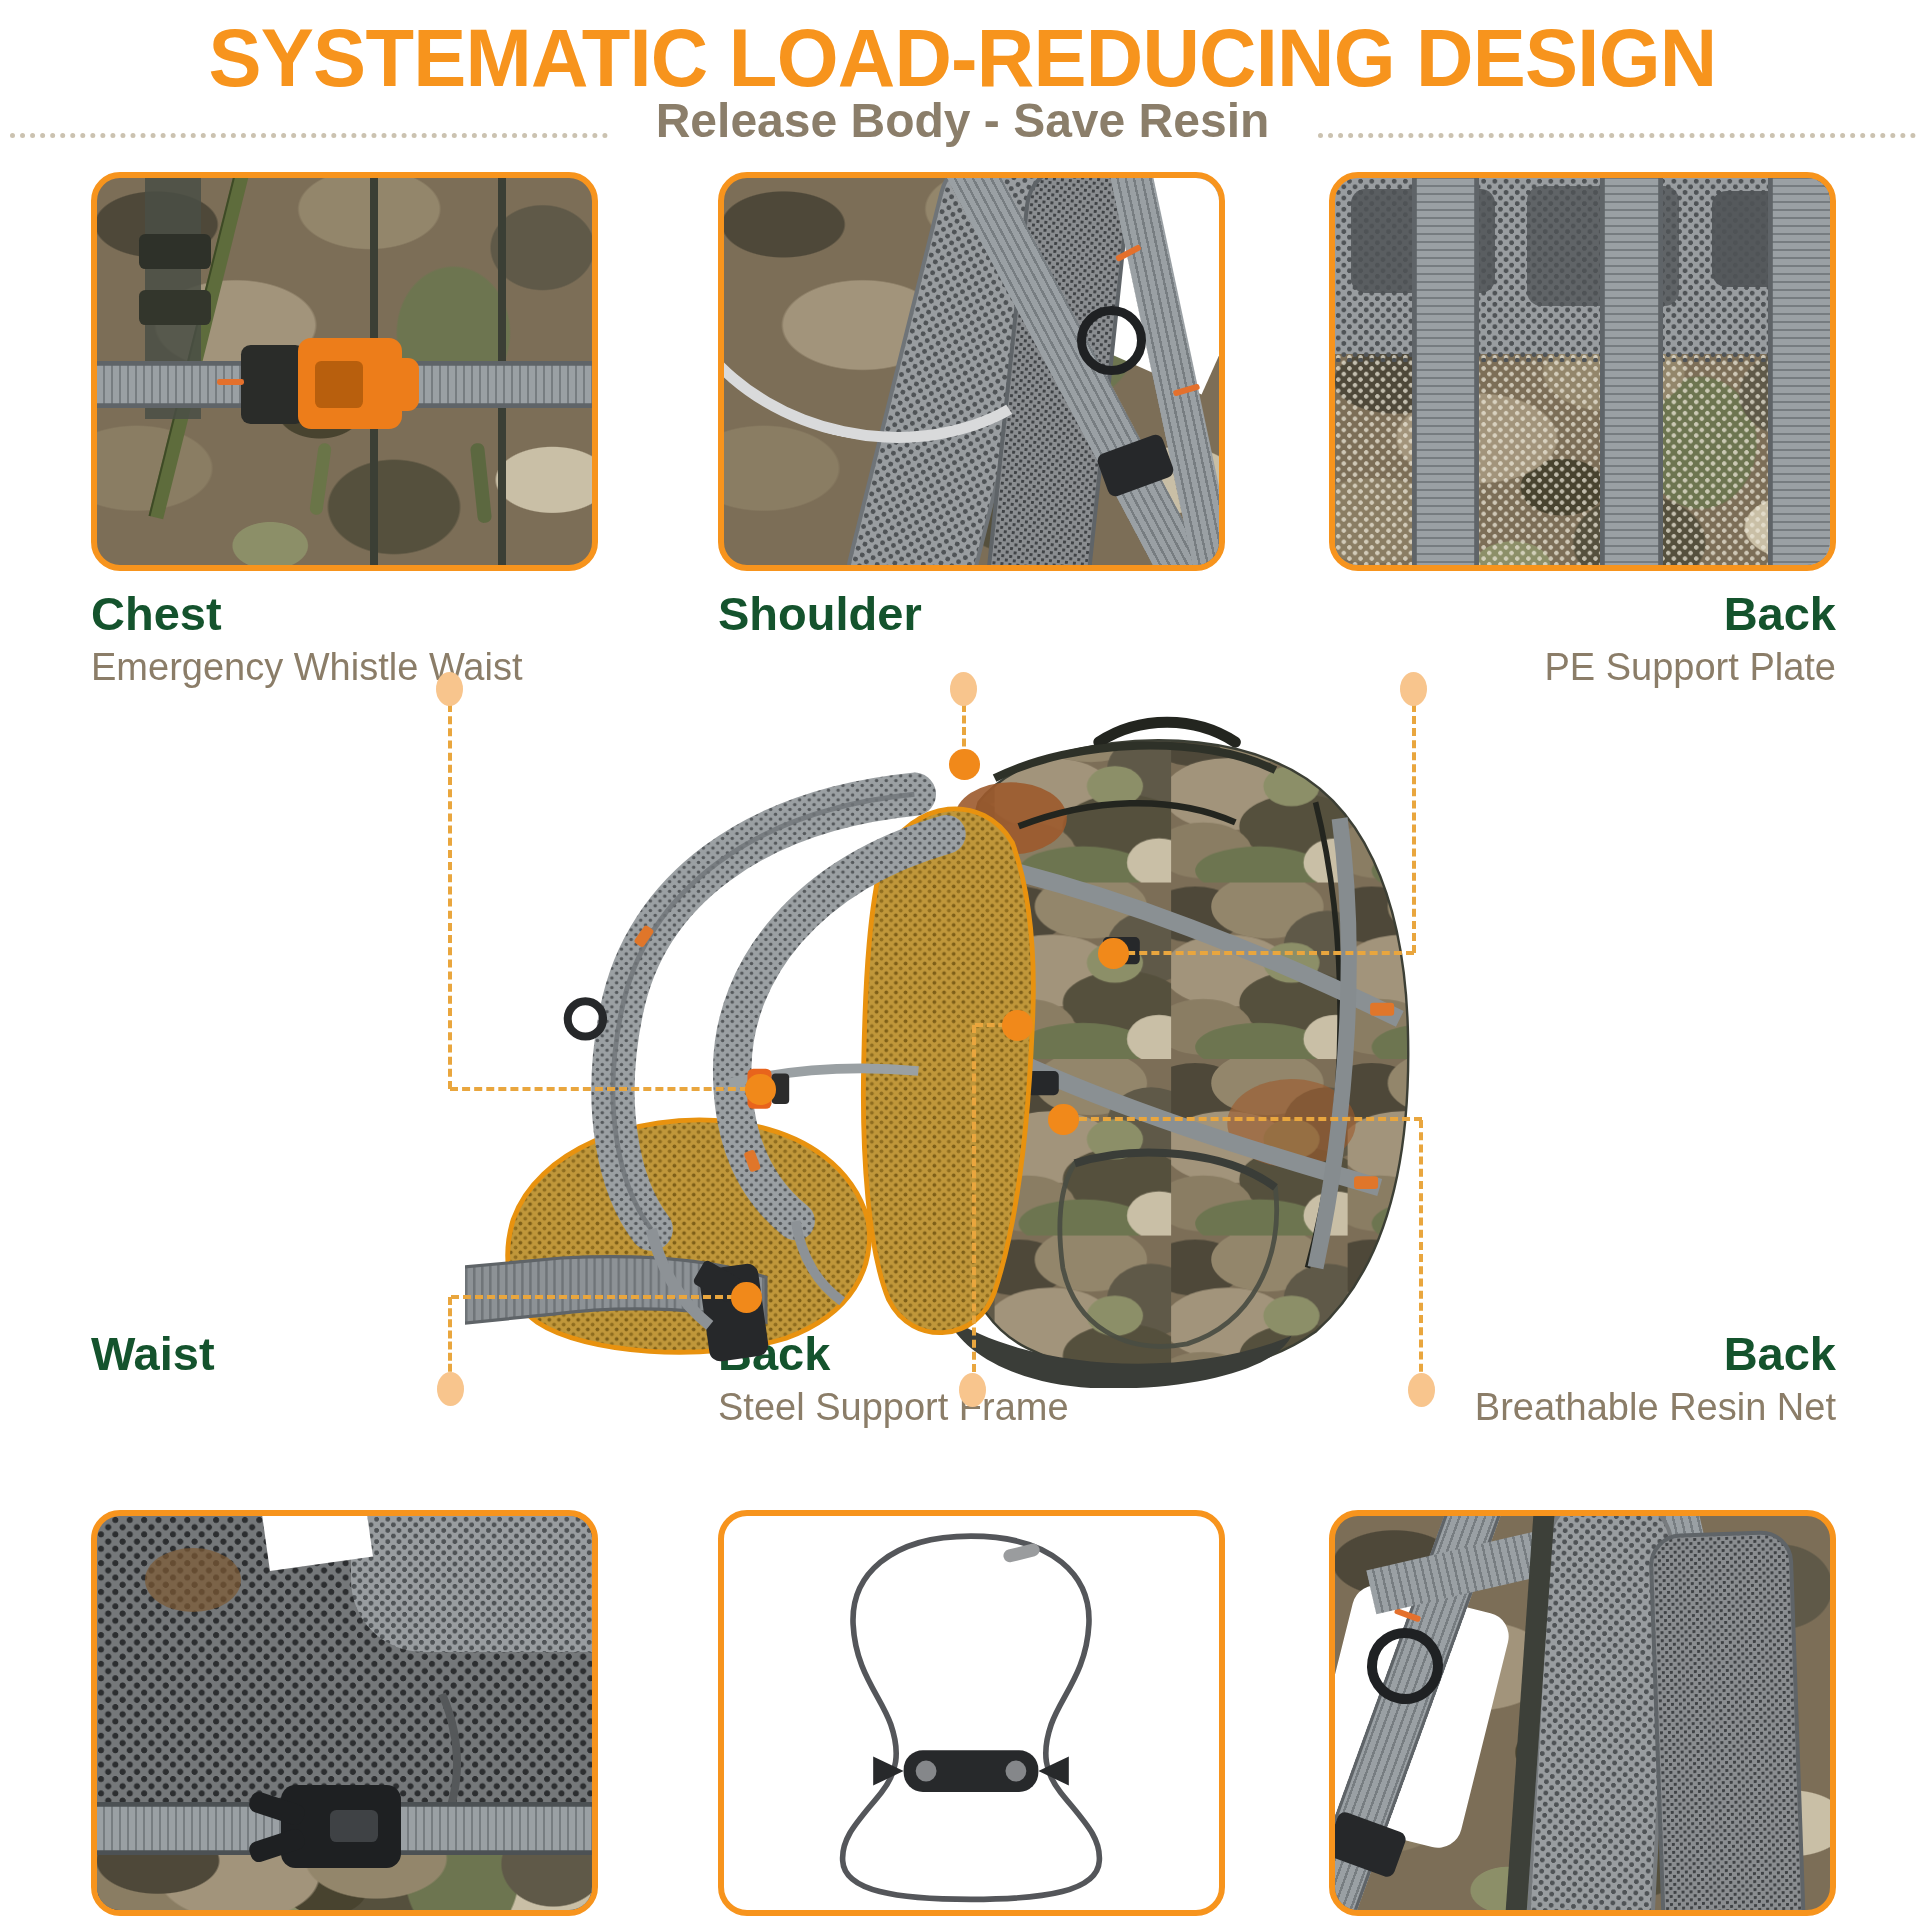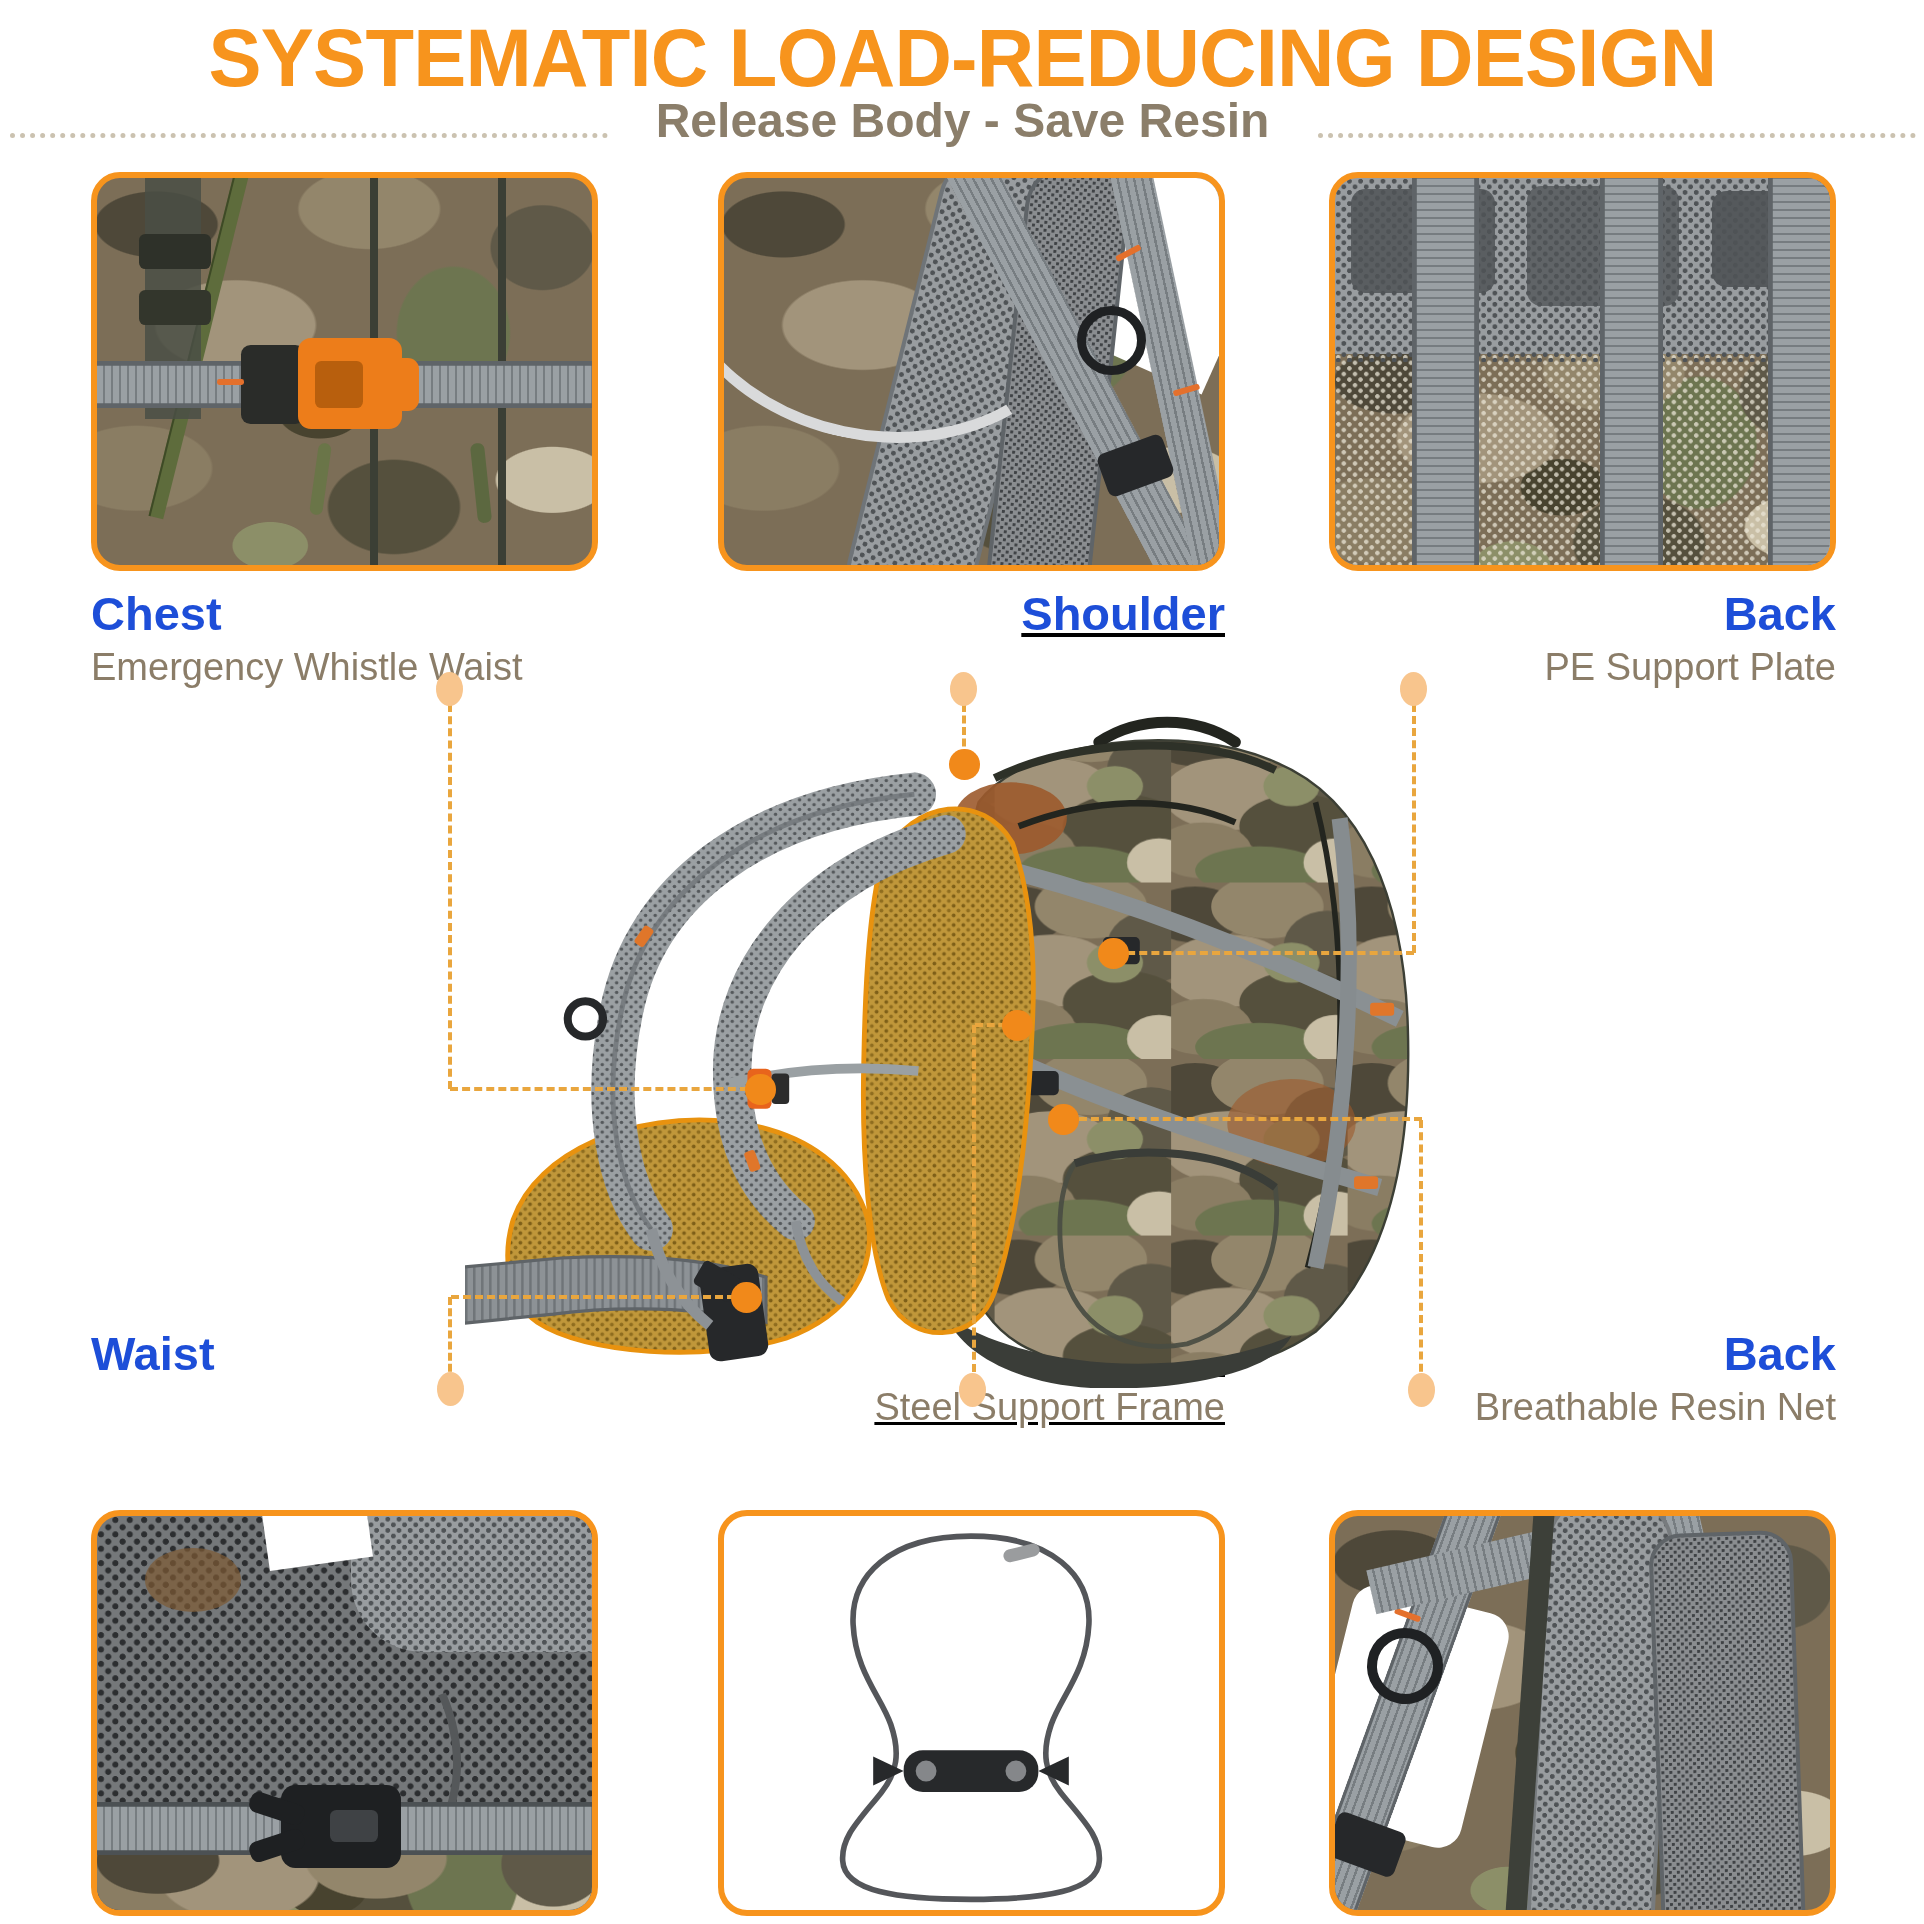--- a/index.html
+++ b/index.html
@@ -19,24 +19,24 @@
 
   
   .photo{box-sizing:border-box;border:6.4px solid #F7941D;border-radius:29px;
          overflow:hidden;background:#fff;}
   .photo.topRow{top:172px;width:507px;height:399px;}
   .photo.botRow{top:1510px;width:507px;height:406px;}
   .colA{left:91px;} .colB{left:718px;} .colC{left:1329px;}
 
   
   .lbl{width:507px;}
-  .lbl .h{font-size:47px;font-weight:bold;color:#1d4ed8;line-height:1.0;}
+  .lbl .h{font-size:47px;font-weight:bold;color:#14532d;line-height:1.0;}
   .lbl .d{font-size:38px;color:#8B7D68;line-height:1.0;margin-top:11.2px;}
   .lbl.topRowL{top:590px;} .lbl.botRowL{top:1330px;}
-  .alignL{text-align:left;} .alignC{text-align:right;text-decoration:underline;} .alignR{text-align:right;}
+  .alignL{text-align:left;} .alignC{text-align:left;} .alignR{text-align:right;}
 
   
   .vline{width:0;border-left:4px dashed #E9A63E;z-index:6;}
   .hline{height:0;border-top:4px dashed #E9A63E;z-index:6;}
   .dotL{width:27px;height:34px;border-radius:50%;background:#F8C58D;z-index:7;}
   .dotS{width:30.5px;height:30.5px;border-radius:50%;background:#F1891A;z-index:7;}
 
   
   .camo{background-color:#7c6e57;background-image:
     radial-gradient(ellipse 104px 56px at 12% 12%, #4e4839 0 58%, transparent 60%),

